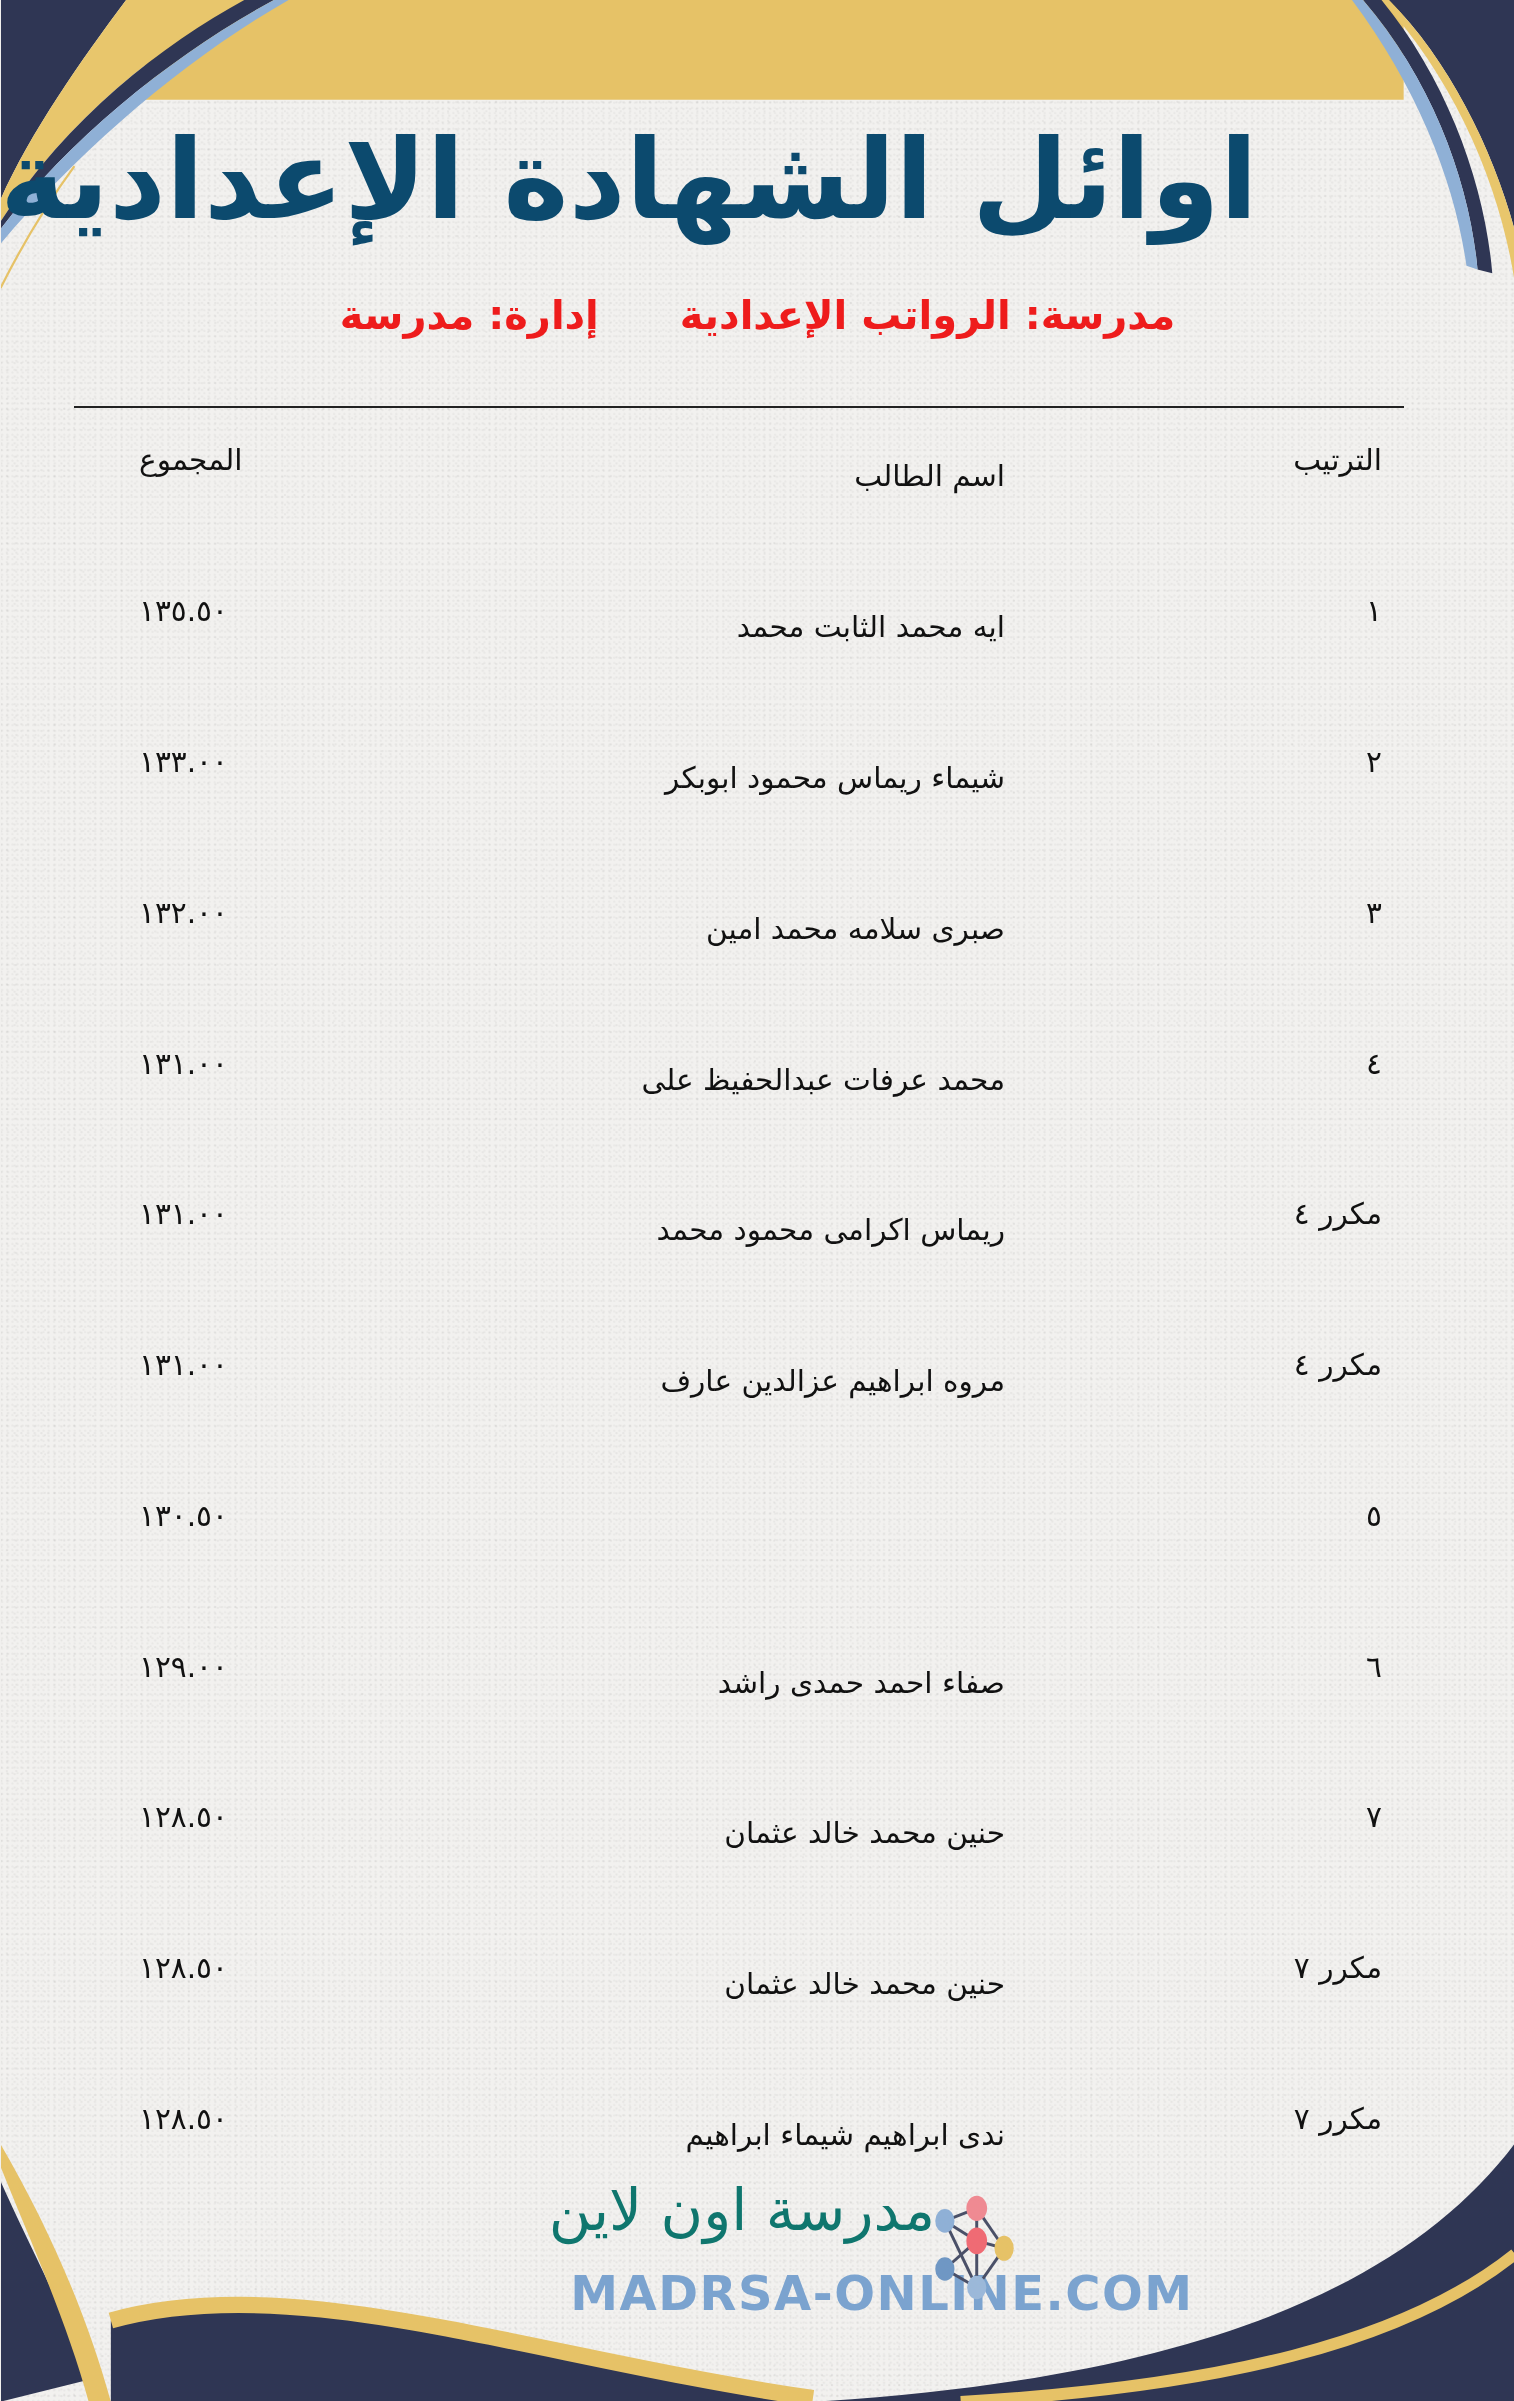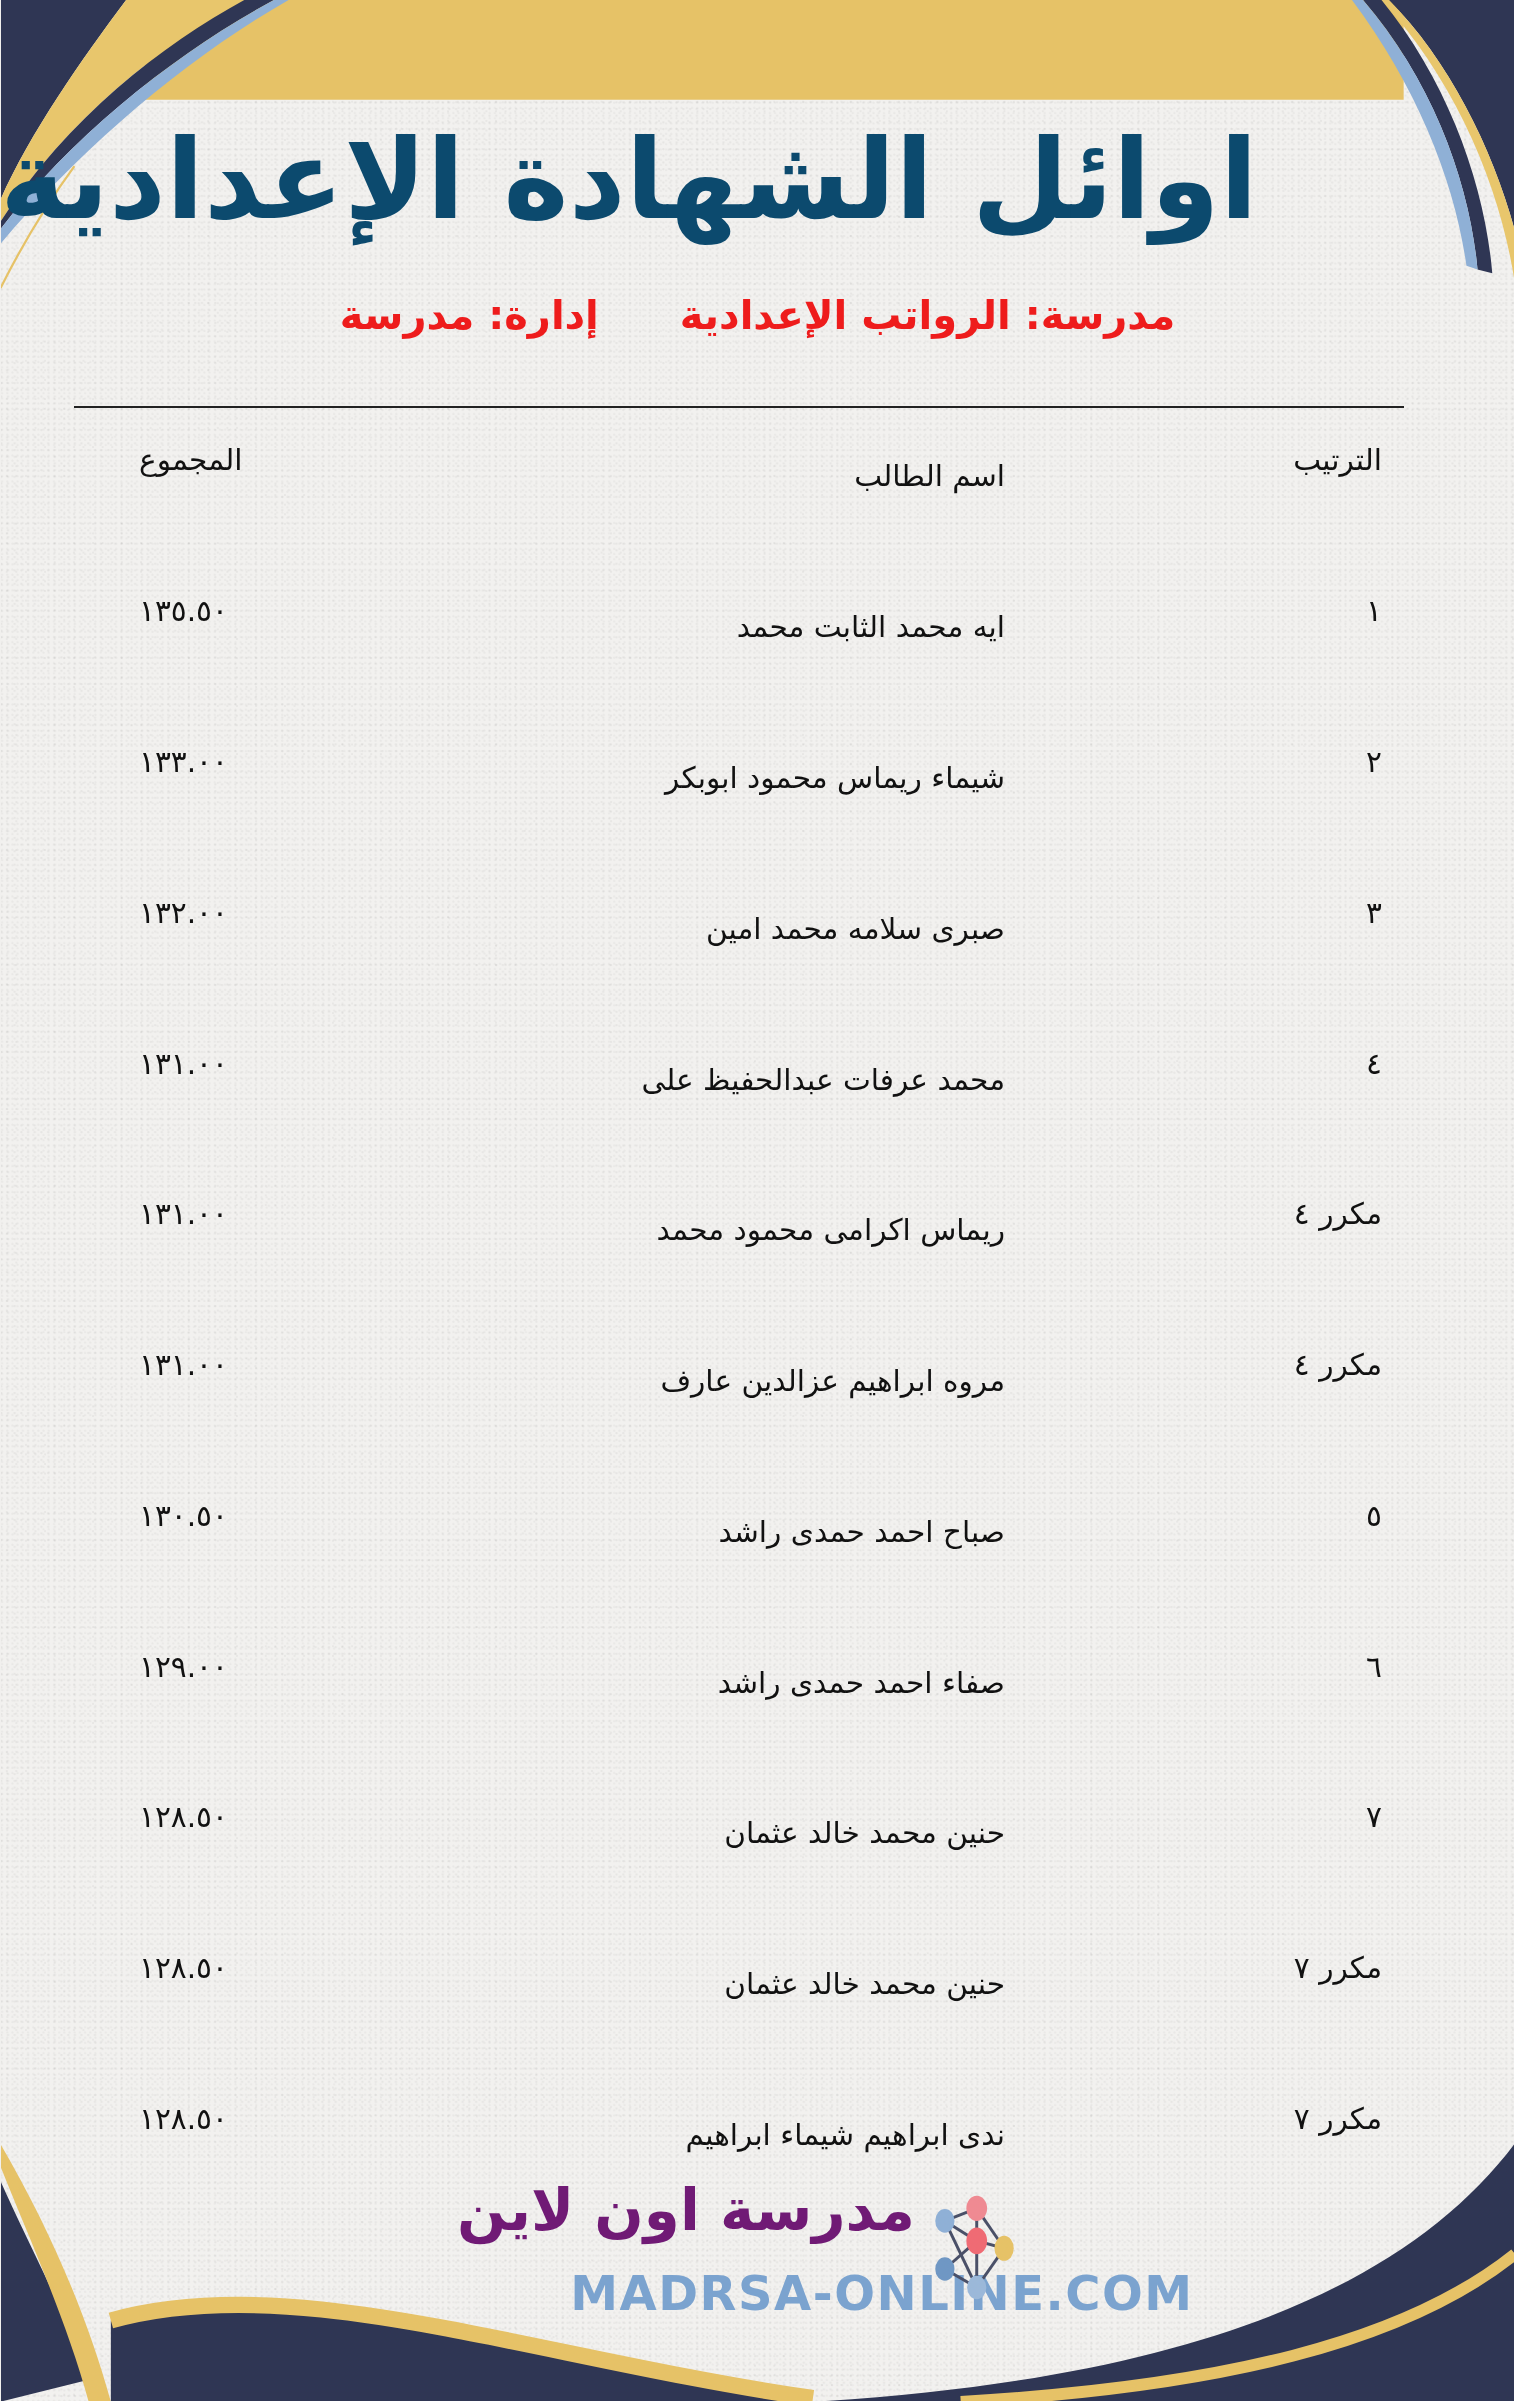--- a/index.html
+++ b/index.html
@@ -37,22 +37,22 @@
     position: absolute; left: 0; right: 0; height: 59px;
     font-size: 29.6px; color: #111;
   }
   .row .rank { position: absolute; right: 133px; width: 192px; text-align: right; }
   .row .name { position: absolute; right: 510px; width: 517px; text-align: right; margin-top: 16px; }
   .row .total { position: absolute; left: 111px; width: 222px; text-align: left; direction: ltr; margin-left: 28px; }
   .logo {
     position: absolute; left: 517px; top: 2176px; width: 502px; height: 148px;
   }
   .logo .ar {
-    position: absolute; right: 104px; top: 0; font-size: 58px; font-weight: bold;
-    color: #701a75; white-space: nowrap;
+    position: absolute; right: 84px; top: 0; font-size: 58px; font-weight: normal;
+    color: #0f766e; white-space: nowrap;
   }
   .logo .en {
     position: absolute; left: 13.3px; top: 89px; font-size: 48px; font-weight: bold;
     color: #7ba3cf; letter-spacing: 1.5px; direction: ltr; white-space: nowrap;
     font-family: "DejaVu Sans", sans-serif;
     margin-left: 40px;
   }
   .logo svg { position: absolute; right: 0; top: 18.5px; }
 </style>
 </head>
@@ -133,21 +133,20 @@
     <span class="name">ريماس اكرامى محمود محمد</span>
     <span class="total">١٣١.٠٠</span>
   </div>
   <div class="row" style="top:905px">
     <span class="rank">مكرر ٤</span>
     <span class="name">مروه ابراهيم عزالدين عارف</span>
     <span class="total">١٣١.٠٠</span>
   </div>
   <div class="row" style="top:1056px">
     <span class="rank">٥</span>
-    <span class="name">صباح احمد حمدى راشد</span>
     <span class="total">١٣٠.٥٠</span>
   </div>
   <div class="row" style="top:1207px">
     <span class="rank">٦</span>
     <span class="name">صفاء احمد حمدى راشد</span>
     <span class="total">١٢٩.٠٠</span>
   </div>
   <div class="row" style="top:1357px">
     <span class="rank">٧</span>
     <span class="name">حنين محمد خالد عثمان</span>

